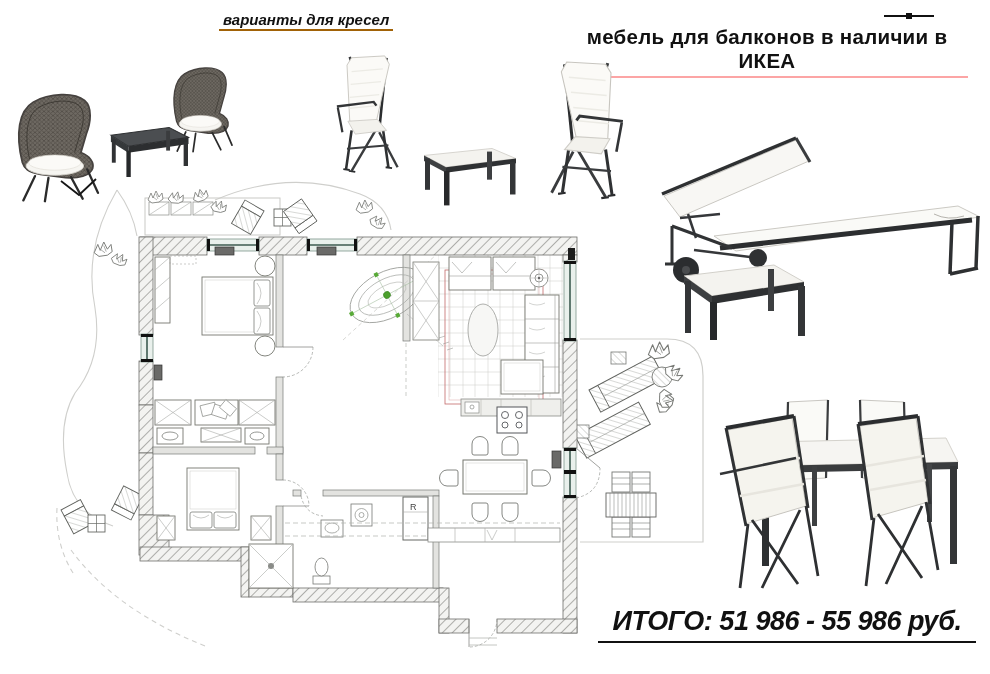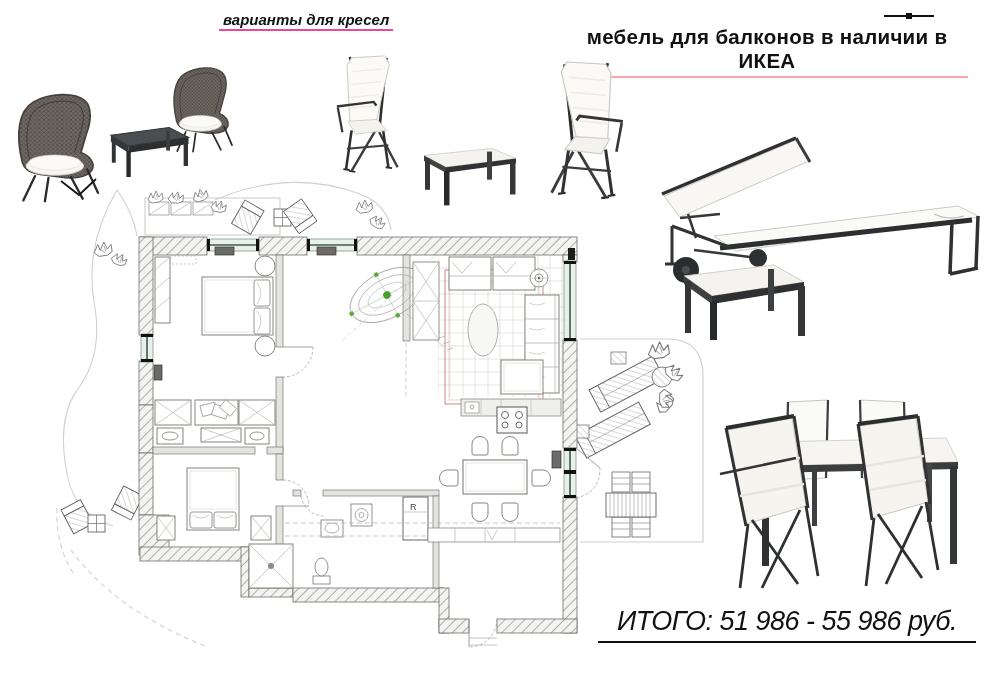--- a/index.html
+++ b/index.html
@@ -1,25 +1,25 @@
 <!DOCTYPE html>
 <html><head>
 <meta charset="utf-8">
 <style>
   html,body{margin:0;padding:0;background:#fff;}
   .page{position:relative;width:990px;height:674px;background:#fff;overflow:hidden;
         font-family:"Liberation Sans",sans-serif;color:#111;}
   .abs{position:absolute;}
   .chair-label{left:219px;top:11px;font-size:15px;font-style:italic;font-weight:700;
-               border-bottom:2px solid #ec4899;padding:0 4px 1px;}
+               border-bottom:2px solid #a16207;padding:0 4px 1px;}
   .main-title{left:566px;top:25px;width:402px;text-align:center;font-size:20.5px;font-weight:700;
               letter-spacing:.3px;border-bottom:2px solid #fca5a5;padding-bottom:3px;}
   .decor-line{left:884px;top:15px;width:50px;height:0;border-top:2.5px solid #111;}
   .decor-dot{position:absolute;left:22px;top:-4px;width:6px;height:6px;background:#111;}
-  .total{left:598px;top:606px;width:378px;text-align:center;font-size:27px;font-weight:400;
+  .total{left:598px;top:606px;width:378px;text-align:center;font-size:27px;font-weight:700;
          font-style:italic;letter-spacing:-.5px;border-bottom:2.5px solid #111;padding-bottom:4px;}
   svg{position:absolute;overflow:visible;}
 </style>
 </head>
 <body>
 
 <div class="page">
 
   <div class="abs chair-label">варианты для кресел</div>
   <div class="abs decor-line">

